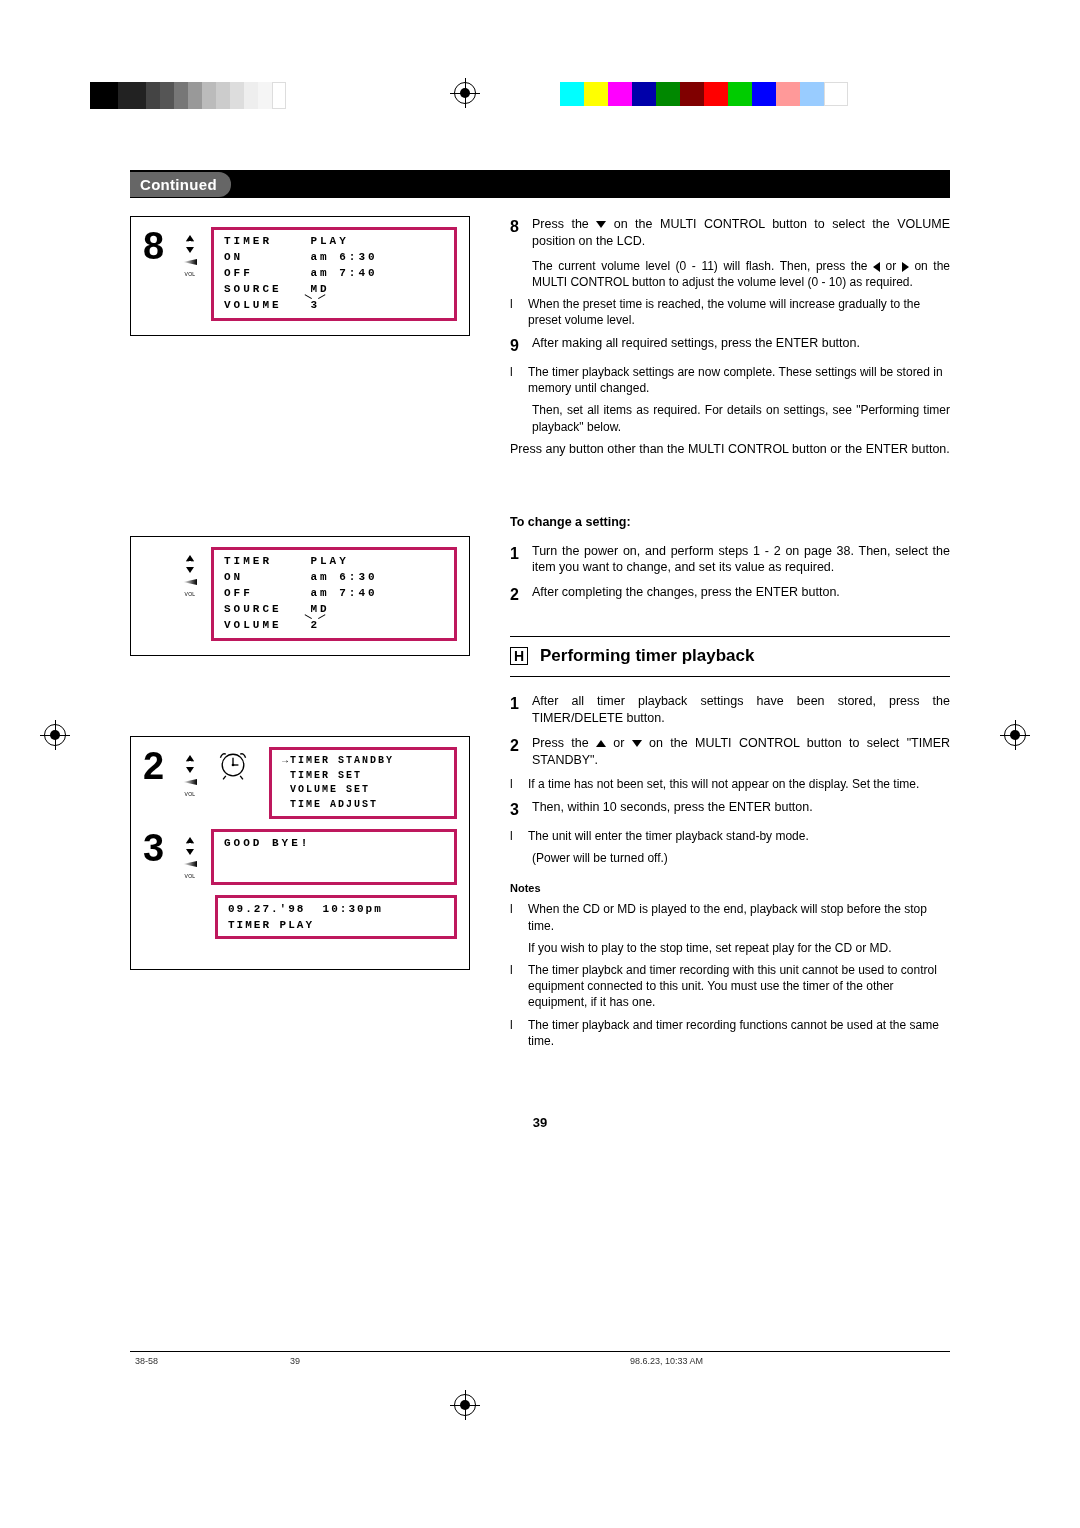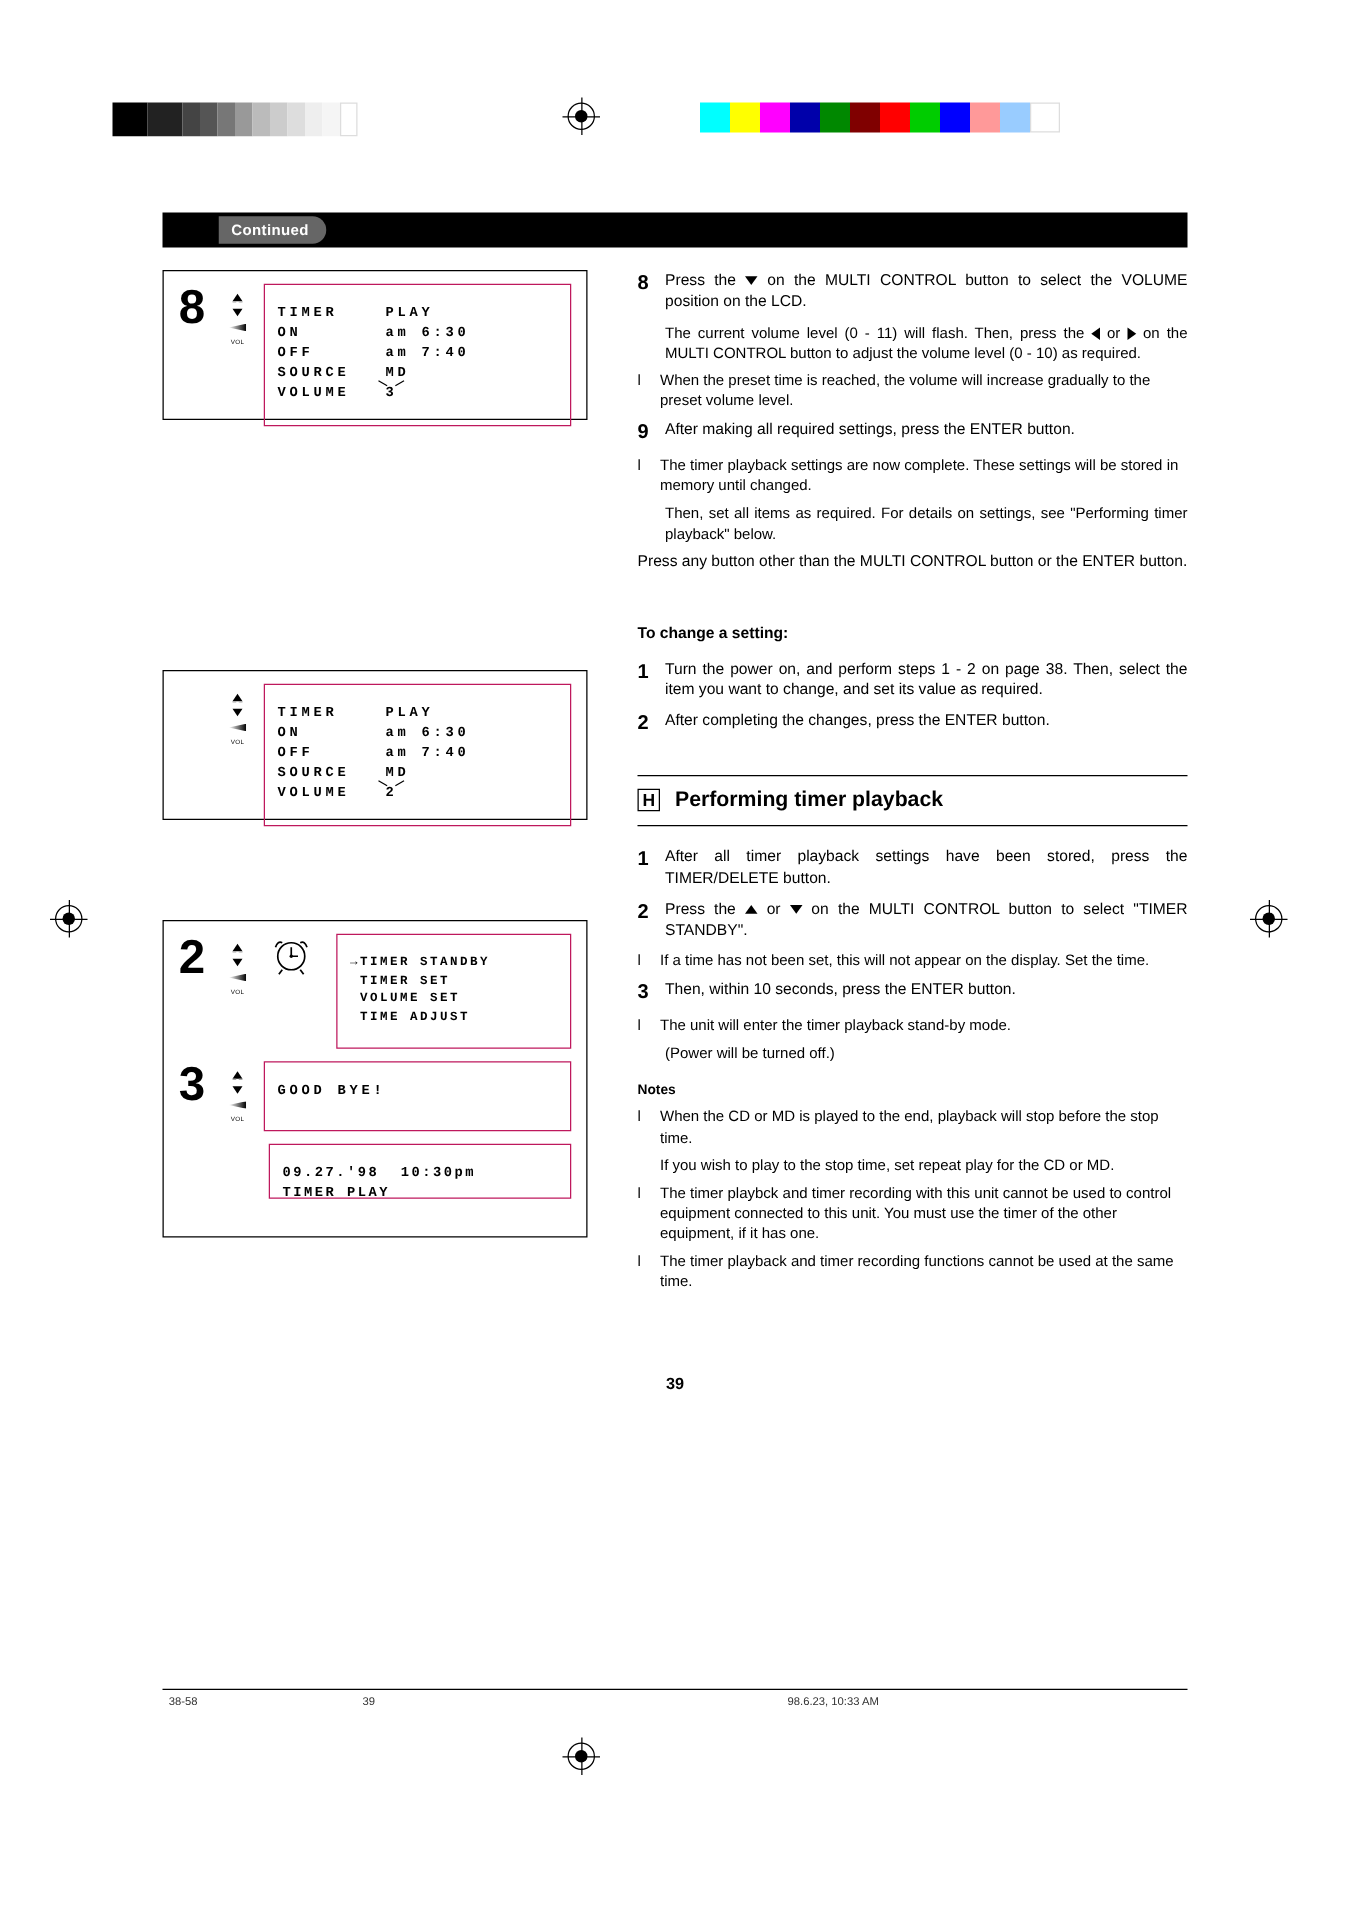--- a/index.html
+++ b/index.html
@@ -18,37 +18,37 @@
   .reg-mark { position: absolute; width: 30px; height: 30px; }
   .reg-mark::before { content:""; position:absolute; left:50%; top:0; width:1px; height:100%; background:#000; }
   .reg-mark::after { content:""; position:absolute; top:50%; left:0; height:1px; width:100%; background:#000; }
   .reg-mark .circ { position:absolute; left:4px; top:4px; width:22px; height:22px; border:1px solid #000; border-radius:50%; }
   .reg-mark .inner { position:absolute; left:10px; top:10px; width:10px; height:10px; background:#000; border-radius:50%; }
 
   .page-outer { position: absolute; left: 90px; top: 150px; width: 900px; height: 1220px; }
   .page-inner { position: absolute; left: 40px; top: 20px; width: 820px; }
 
   .header-bar { background: #000; height: 28px; display: flex; align-items: center; }
-  .header-pill { background: #666; color: #fff; font-weight: bold; padding: 4px 14px 4px 10px; font-size: 12px; border-radius: 0 12px 12px 0; letter-spacing: 0.3px; margin-left: 45px; }
+  .header-pill { background: #666; color: #fff; font-weight: bold; padding: 4px 14px 4px 10px; font-size: 15px; border-radius: 0 12px 12px 0; letter-spacing: 0.3px; }
 
   .two-col { display: flex; gap: 40px; margin-top: 18px; }
   .left-col { width: 340px; }
   .right-col { width: 440px; }
 
   .fig-box { border: 1px solid #000; margin-bottom: 18px; position: relative; padding: 10px 12px; }
   .fig-row { display: flex; align-items: flex-start; gap: 14px; margin-bottom: 10px; }
   .step-num-fig { font-family: Arial, sans-serif; font-size: 38px; font-weight: bold; line-height: 1; min-width: 26px; }
   .mini-icons { display: flex; flex-direction: column; gap: 6px; margin-top: 8px; align-items: center; }
   .arrow-up { width:0; height:0; border-left:4px solid transparent; border-right:4px solid transparent; border-bottom:6px solid #000; position:relative; }
   .arrow-up::after { content:""; position:absolute; left:-4px; top:6px; width:8px; height:1px; border-top:1px dashed #aaa; }
   .arrow-down { width:0; height:0; border-left:4px solid transparent; border-right:4px solid transparent; border-top:6px solid #000; }
   .vol-icon { width: 14px; height: 6px; background: linear-gradient(90deg,#fff 0%,#000 100%); clip-path: polygon(0 50%, 100% 0, 100% 100%); }
   .vol-label { font-size: 5px; letter-spacing: 0.3px; }
 
-  .lcd { border: 1px solid #be185d; padding: 16px 10px; font-family: "Courier New", monospace; font-size: 11px; font-weight: bold; letter-spacing: 3px; line-height: 1.45; flex: 1; white-space: pre; }
+  .lcd { border: 3px solid #be185d; padding: 4px 10px; font-family: "Courier New", monospace; font-size: 11px; font-weight: bold; letter-spacing: 3px; line-height: 1.45; flex: 1; white-space: pre; }
   .lcd .flash { position: relative; display: inline-block; }
   .lcd .flash::before { content:""; position:absolute; left:-6px; top:-2px; width:8px; height:1px; border-top:1px solid #000; transform: rotate(-30deg); }
   .lcd .flash::after { content:""; position:absolute; right:-6px; top:-2px; width:8px; height:1px; border-top:1px solid #000; transform: rotate(30deg); }
   .lcd .underflash::before { content:""; position:absolute; left:-6px; bottom:-2px; width:8px; height:1px; border-top:1px solid #000; transform: rotate(30deg); }
   .lcd .underflash::after { content:""; position:absolute; right:-6px; bottom:-2px; width:8px; height:1px; border-top:1px solid #000; transform: rotate(-30deg); }
 
   .clock-icon { width: 36px; height: 36px; position: relative; margin-left: 4px; margin-right: 4px; }
   .clock-icon svg { width: 100%; height: 100%; }
 
   .body-text { font-size: 12.5px; line-height: 1.35; }
@@ -232,21 +232,21 @@
           <div class="st">After making all required settings, press the ENTER button.</div>
         </div>
         <div class="bullet">
             <span class="bm">l</span>
             <span>The timer playback settings are now complete. These settings will be stored in memory until changed.</span>
           </div>
         <div class="sub">Then, set all items as required. For details on settings, see "Performing timer playback" below.</div>
 
         <div style="text-align:justify;">Press any button other than the MULTI CONTROL button or the ENTER button.</div>
 
-        <div class="bold-line" style="margin-top:40px;">To change a setting:</div>
+        <div class="bold-line" style="margin-top:56px;">To change a setting:</div>
         <div class="step">
           <div class="sn">1</div>
           <div class="st">Turn the power on, and perform steps 1 - 2 on page 38. Then, select the item you want to change, and set its value as required.</div>
         </div>
         <div class="step">
           <div class="sn">2</div>
           <div class="st">After completing the changes, press the ENTER button.</div>
         </div>
 
         <div class="section-h">

